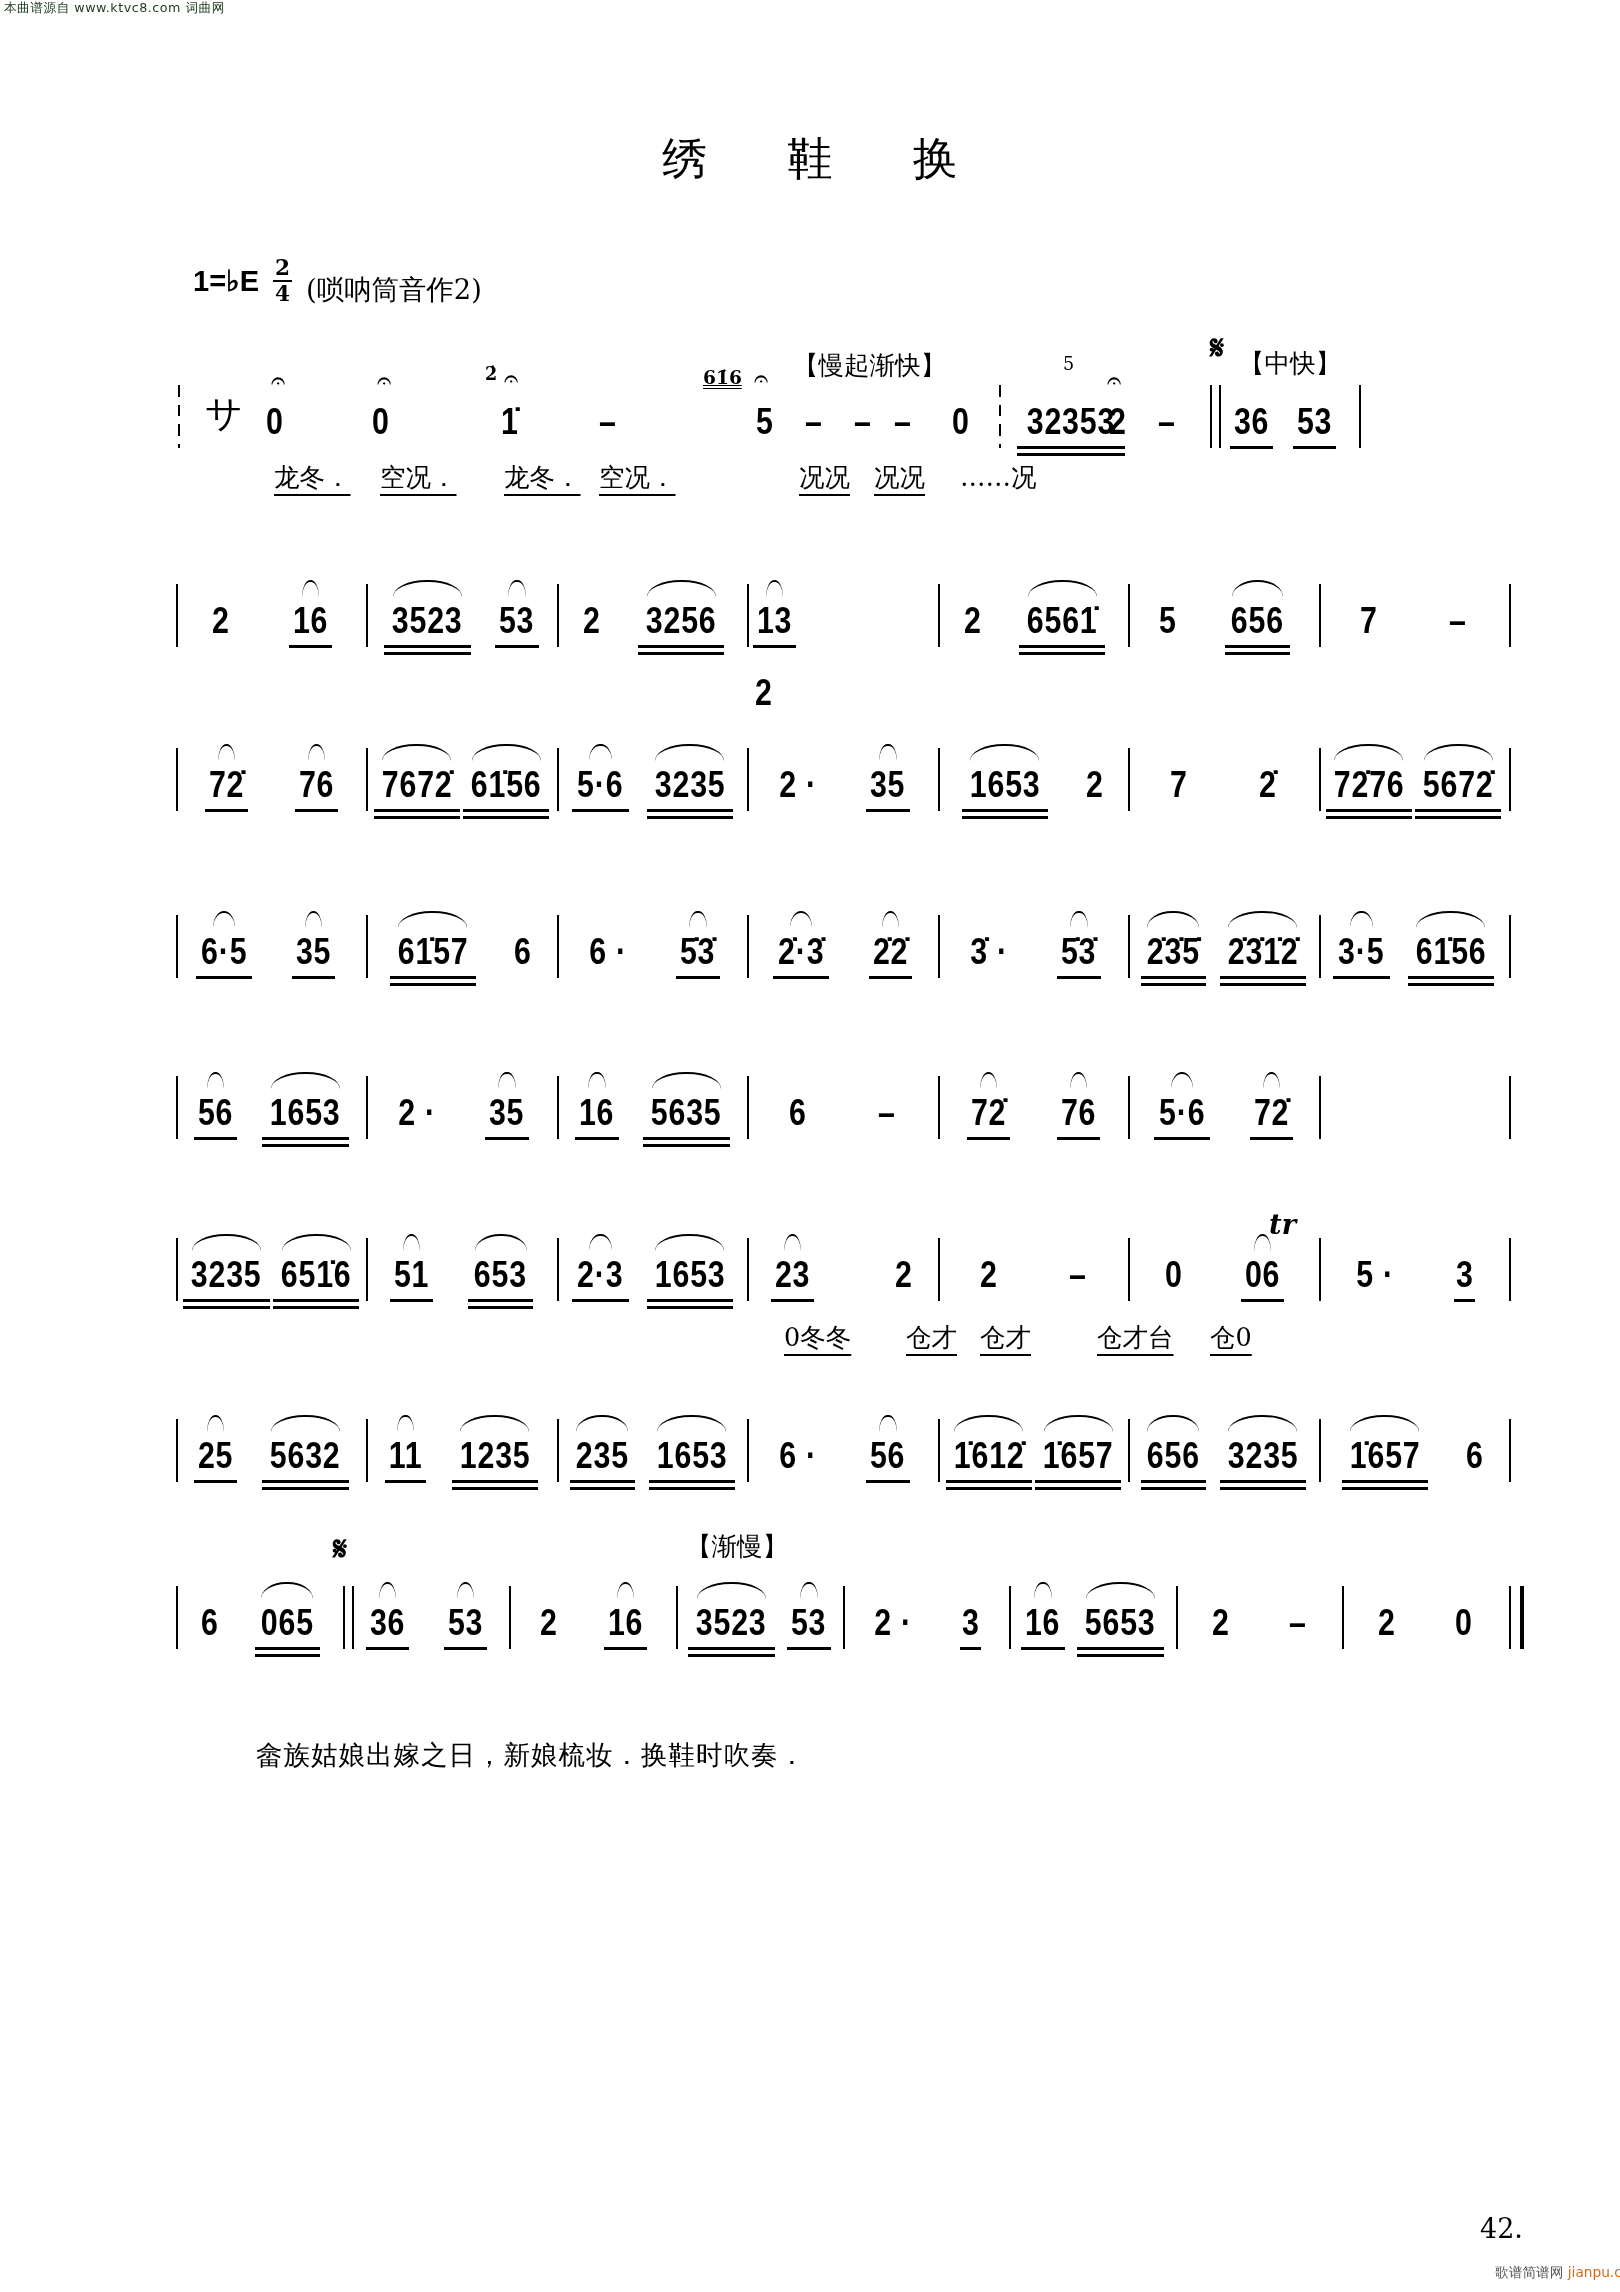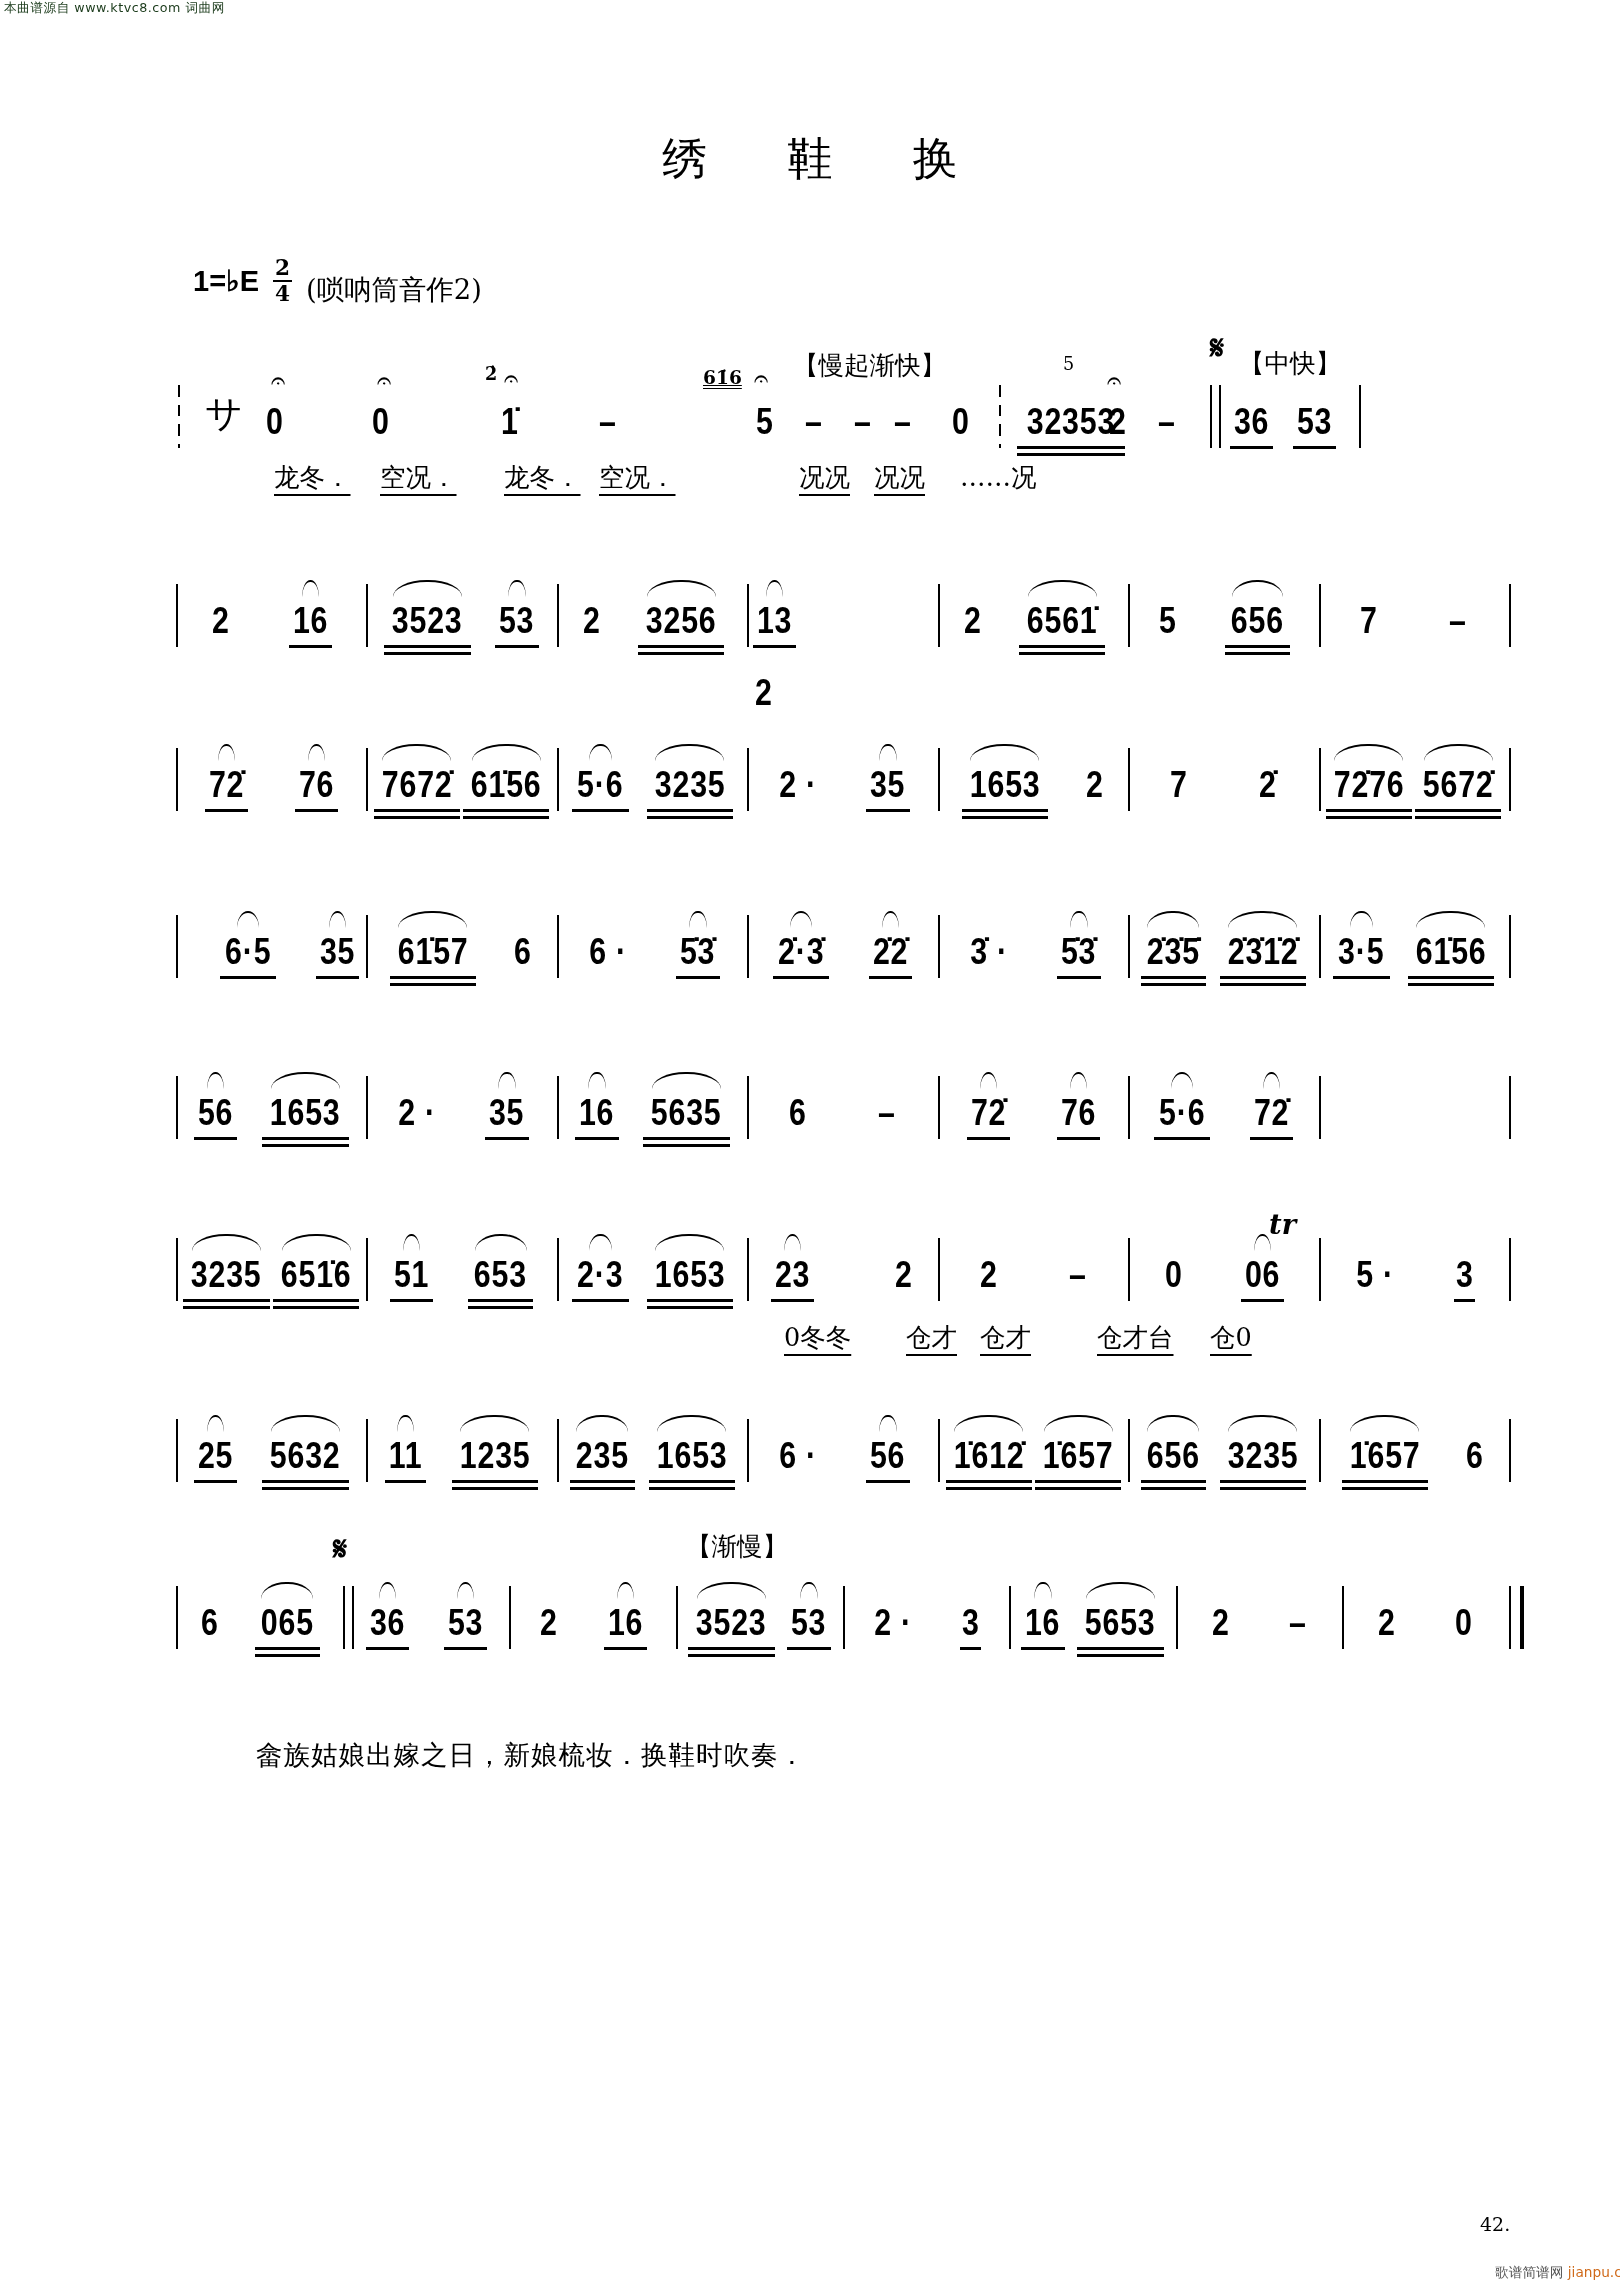--- a/index.html
+++ b/index.html
@@ -27,21 +27,21 @@
                letter-spacing:1px; transform:scaleX(0.82); white-space:nowrap; }
   .grp .ul1, .grp .ul2 { height:2.9px; background:#000; width:100%; margin-top:2.9px; }
   .grp .ul2 { margin-top:3.9px; }
   .grp .slur { position:absolute; top:3.9px; left:10%; width:80%; height:17.6px; border-top:2.9px solid #000;
                border-radius:50% 50% 0 0 / 100% 100% 0 0; box-sizing:border-box; }
   .grp .slur.small { left:30%; width:40%; }
   .mark { position:absolute; font-family:"DejaVu Serif", serif; font-size:27.4px; white-space:nowrap; }
   .sub { position:absolute; font-family:"DejaVu Serif", serif; font-size:25.5px; white-space:nowrap; }
   .sub.u { text-decoration: underline; text-underline-offset:7.8px; }
   .note-text { position:absolute; left:256px; top:1737px; font-family:Liberation Mono, monospace; font-size:26.5px; letter-spacing:1px; }
-  .page-num { position:absolute; left:1480px; top:2213px; font-family:"DejaVu Serif", serif; font-size:19px; }
+  .page-num { position:absolute; left:1480px; top:2213px; font-family:"DejaVu Serif", serif; font-size:27px; }
   .watermark-bottom { position:absolute; left:1495px; top:2264px; font-size:13.7px; color:#555; white-space:nowrap; }
   .watermark-bottom .wb2 { color:#d06a1a; }
   .sign { position:absolute; font-family:"DejaVu Serif", serif; font-size:33px; font-weight:bold; }
   .fermata { position:absolute; font-size:25.5px; font-family:"DejaVu Sans", sans-serif; }
 </style>
 </head>
 <body>
 
 <div class="watermark-top">本曲谱源自 www.ktvc8.com 词曲网</div>
 <div class="title">绣 鞋 换</div>
@@ -307,21 +307,21 @@
   </div>
 <div class="line" style="top:907px;" id="L2">
     <div class="barline" style="left: 0px;"></div>
     <div class="barline" style="left: 190px;"></div>
     <div class="barline" style="left: 381px;"></div>
     <div class="barline" style="left: 571px;"></div>
     <div class="barline" style="left: 762px;"></div>
     <div class="barline" style="left: 952px;"></div>
     <div class="barline" style="left: 1143px;"></div>
     <div class="barline" style="left: 1333px;"></div>
-    <div class="measure" style="left: 24px; width: 179px;">
+    <div class="measure" style="left: 0; width: 179px;">
       <span class="grp">
         <span class="nums">6·5</span>
         <span class="ul1"></span>
         <span class="slur small"></span>
       </span>
       <span class="grp">
         <span class="nums">35</span>
         <span class="ul1"></span>
         <span class="slur small"></span>
       </span>

